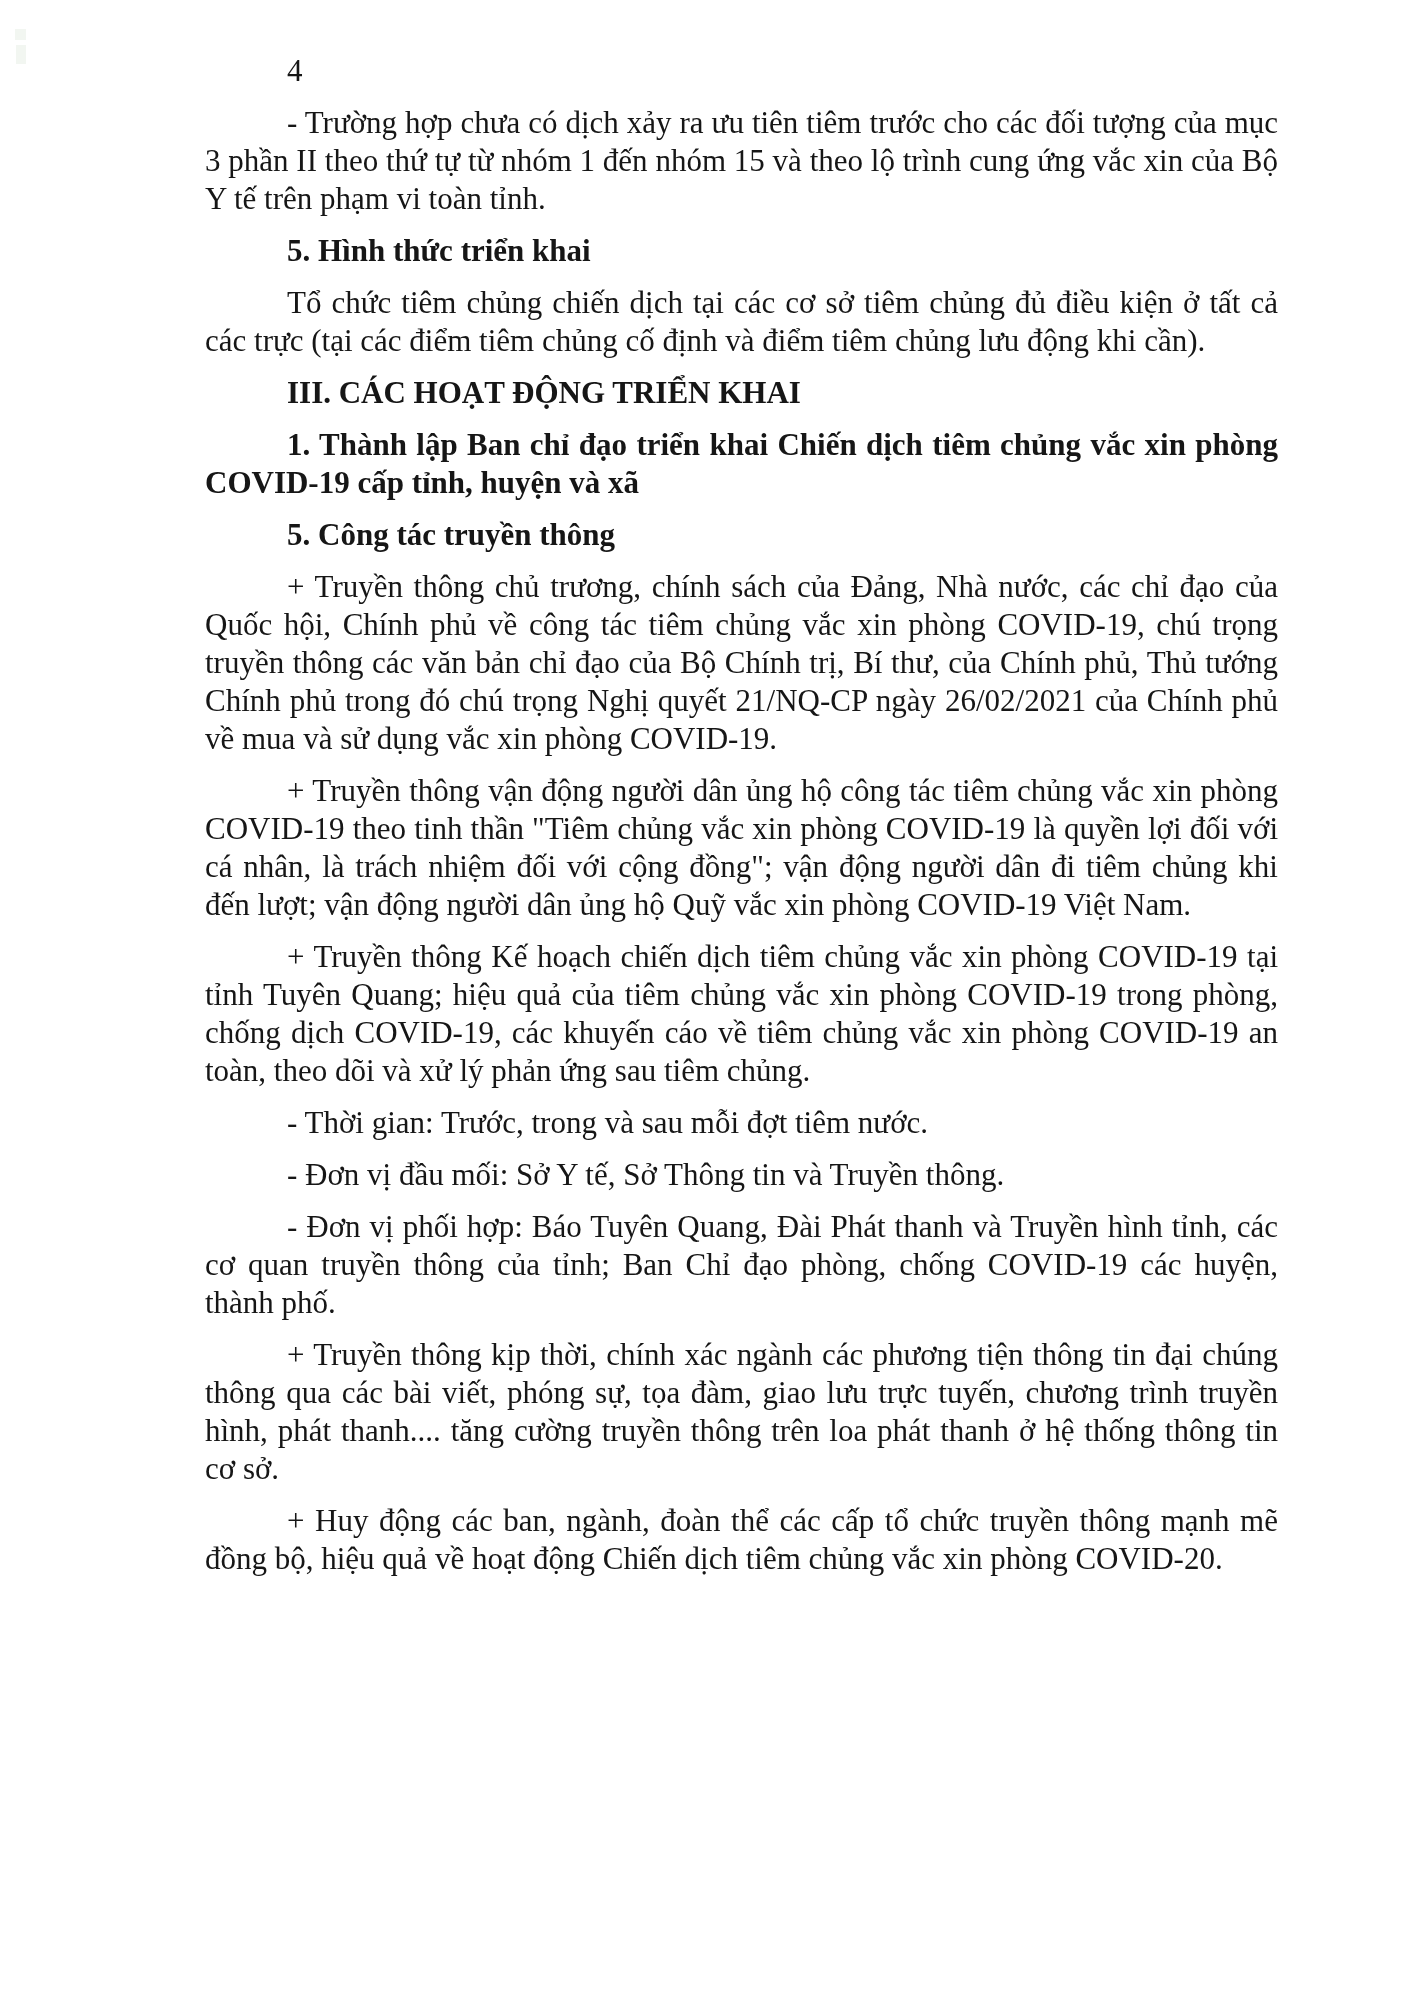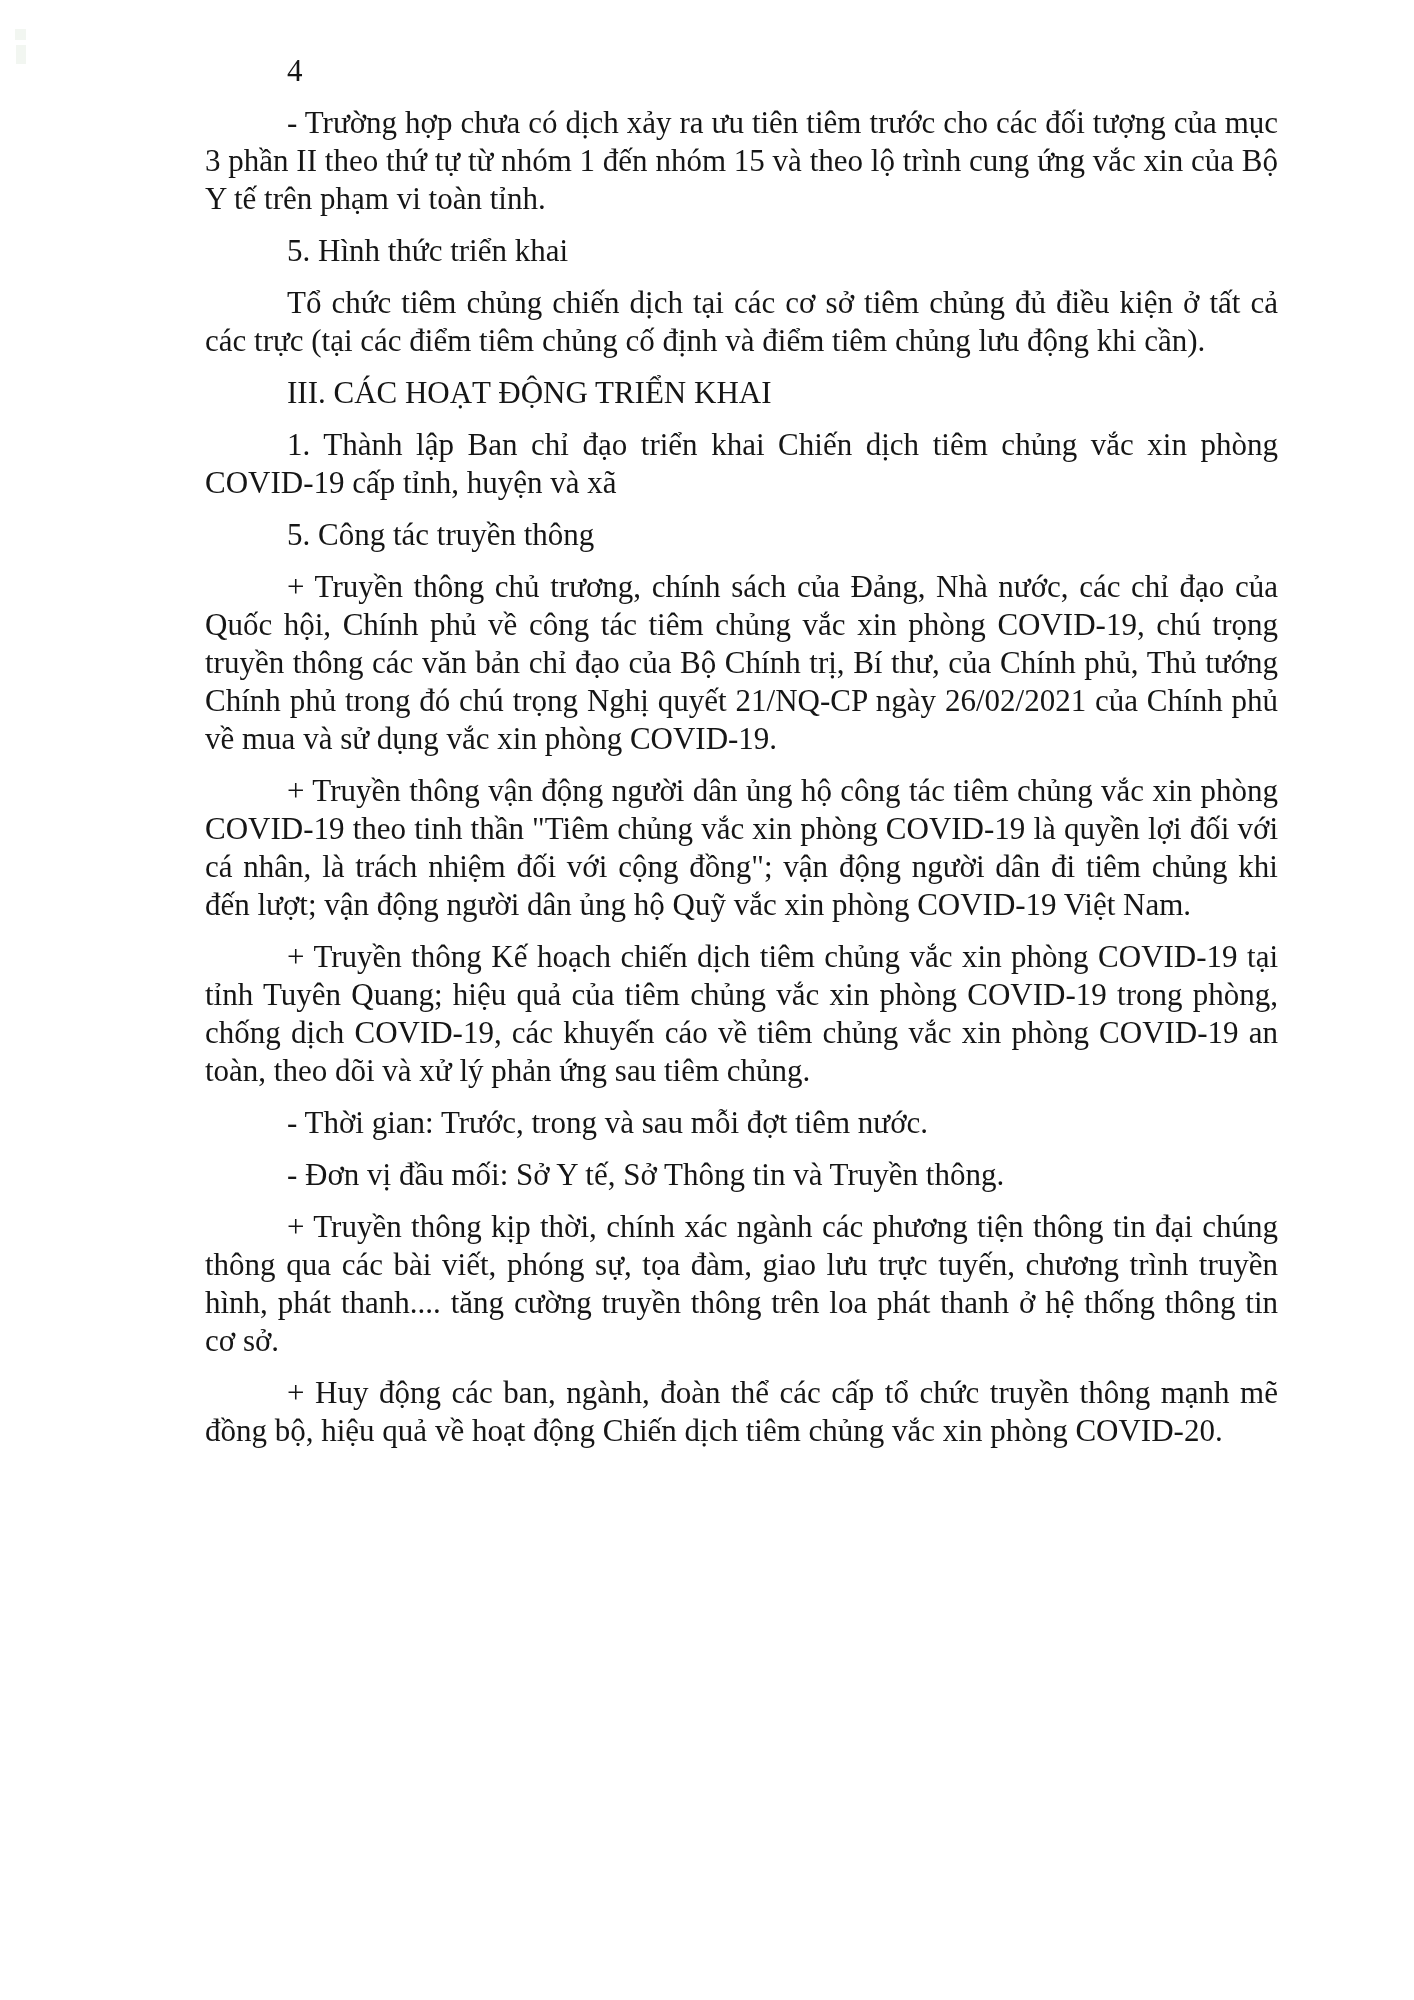--- a/index.html
+++ b/index.html
@@ -29,21 +29,21 @@
     margin: 0 0 49px 0;
     text-align: center;
     text-indent: 0;
   }
   p.para {
     margin: 0 0 14px 0;
     text-align: justify;
     text-indent: 82px;
   }
   p.heading {
-    font-weight: 400;
+    font-weight: 700;
   }
   
   .artifact {
     position: absolute;
     background: #f2f6f1;
   }
   .artifact.a1 { left: 15px; top: 29px; width: 11px; height: 11px; }
   .artifact.a2 { left: 16px; top: 45px; width: 10px; height: 19px; }
 </style>
 </head>
@@ -60,16 +60,17 @@
     <p class="para heading">5. Hình thức triển khai</p>
     <p class="para">Tổ chức tiêm chủng chiến dịch tại các cơ sở tiêm chủng đủ điều kiện ở tất cả các trực (tại các điểm tiêm chủng cố định và điểm tiêm chủng lưu động khi cần).</p>
     <p class="para heading">III. CÁC HOẠT ĐỘNG TRIỂN KHAI</p>
     <p class="para heading">1. Thành lập Ban chỉ đạo triển khai Chiến dịch tiêm chủng vắc xin phòng COVID-19 cấp tỉnh, huyện và xã</p>
     <p class="para heading">5. Công tác truyền thông</p>
     <p class="para">+ Truyền thông chủ trương, chính sách của Đảng, Nhà nước, các chỉ đạo của Quốc hội, Chính phủ về công tác tiêm chủng vắc xin phòng COVID-19, chú trọng truyền thông các văn bản chỉ đạo của Bộ Chính trị, Bí thư, của Chính phủ, Thủ tướng Chính phủ trong đó chú trọng Nghị quyết 21/NQ-CP ngày 26/02/2021 của Chính phủ về mua và sử dụng vắc xin phòng COVID-19.</p>
     <p class="para">+ Truyền thông vận động người dân ủng hộ công tác tiêm chủng vắc xin phòng COVID-19 theo tinh thần "Tiêm chủng vắc xin phòng COVID-19 là quyền lợi đối với cá nhân, là trách nhiệm đối với cộng đồng"; vận động người dân đi tiêm chủng khi đến lượt; vận động người dân ủng hộ Quỹ vắc xin phòng COVID-19 Việt Nam.</p>
     <p class="para">+ Truyền thông Kế hoạch chiến dịch tiêm chủng vắc xin phòng COVID-19 tại tỉnh Tuyên Quang; hiệu quả của tiêm chủng vắc xin phòng COVID-19 trong phòng, chống dịch COVID-19, các khuyến cáo về tiêm chủng vắc xin phòng COVID-19 an toàn, theo dõi và xử lý phản ứng sau tiêm chủng.</p>
     <p class="para">- Thời gian: Trước, trong và sau mỗi đợt tiêm nước.</p>
     <p class="para">- Đơn vị đầu mối: Sở Y tế, Sở Thông tin và Truyền thông.</p>
+    <p class="para">- Đơn vị phối hợp: Báo Tuyên Quang, Đài Phát thanh và Truyền hình tỉnh, các cơ quan truyền thông của tỉnh; Ban Chỉ đạo phòng, chống COVID-19 các huyện, thành phố.</p>
     <p class="para">+ Truyền thông kịp thời, chính xác ngành các phương tiện thông tin đại chúng thông qua các bài viết, phóng sự, tọa đàm, giao lưu trực tuyến, chương trình truyền hình, phát thanh.... tăng cường truyền thông trên loa phát thanh ở hệ thống thông tin cơ sở.</p>
     <p class="para">+ Huy động các ban, ngành, đoàn thể các cấp tổ chức truyền thông mạnh mẽ đồng bộ, hiệu quả về hoạt động Chiến dịch tiêm chủng vắc xin phòng COVID-20.</p>
   </div>
 </div>
 
 </body></html>

